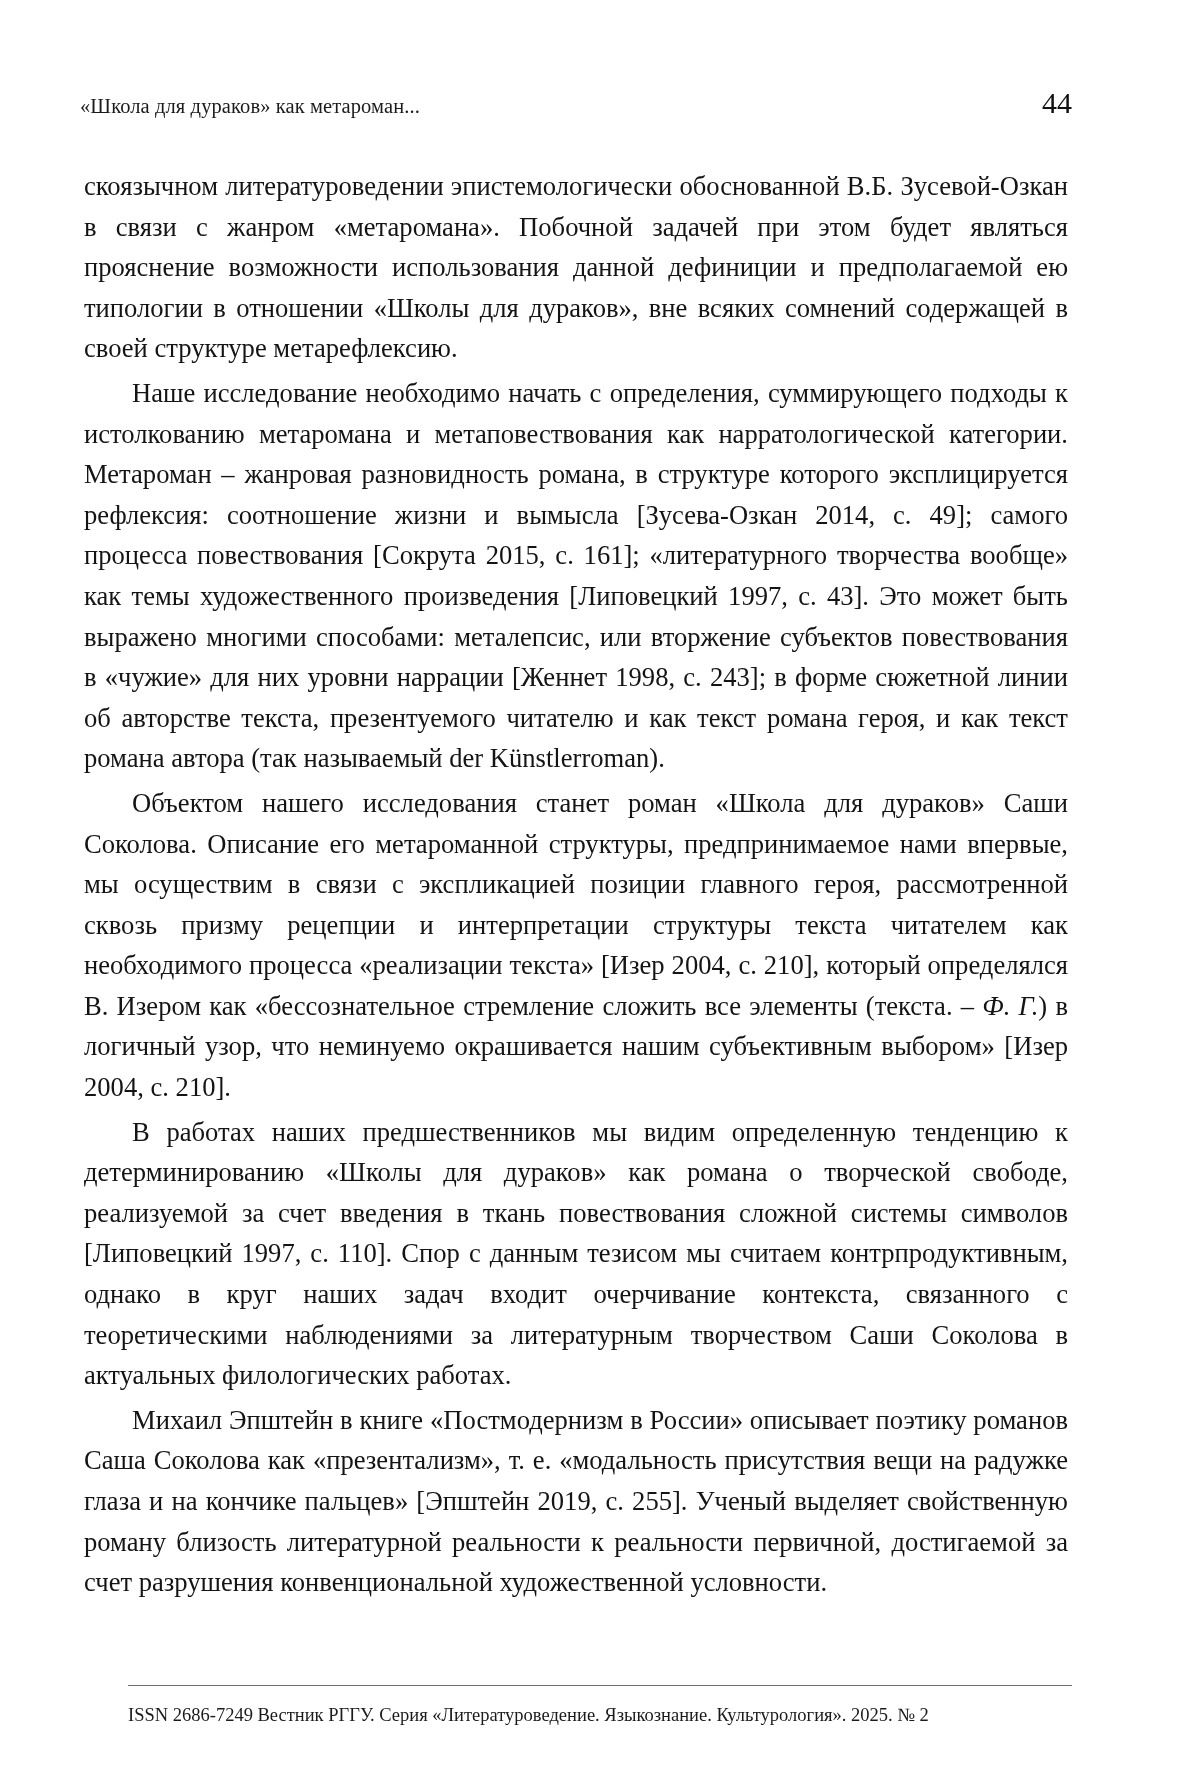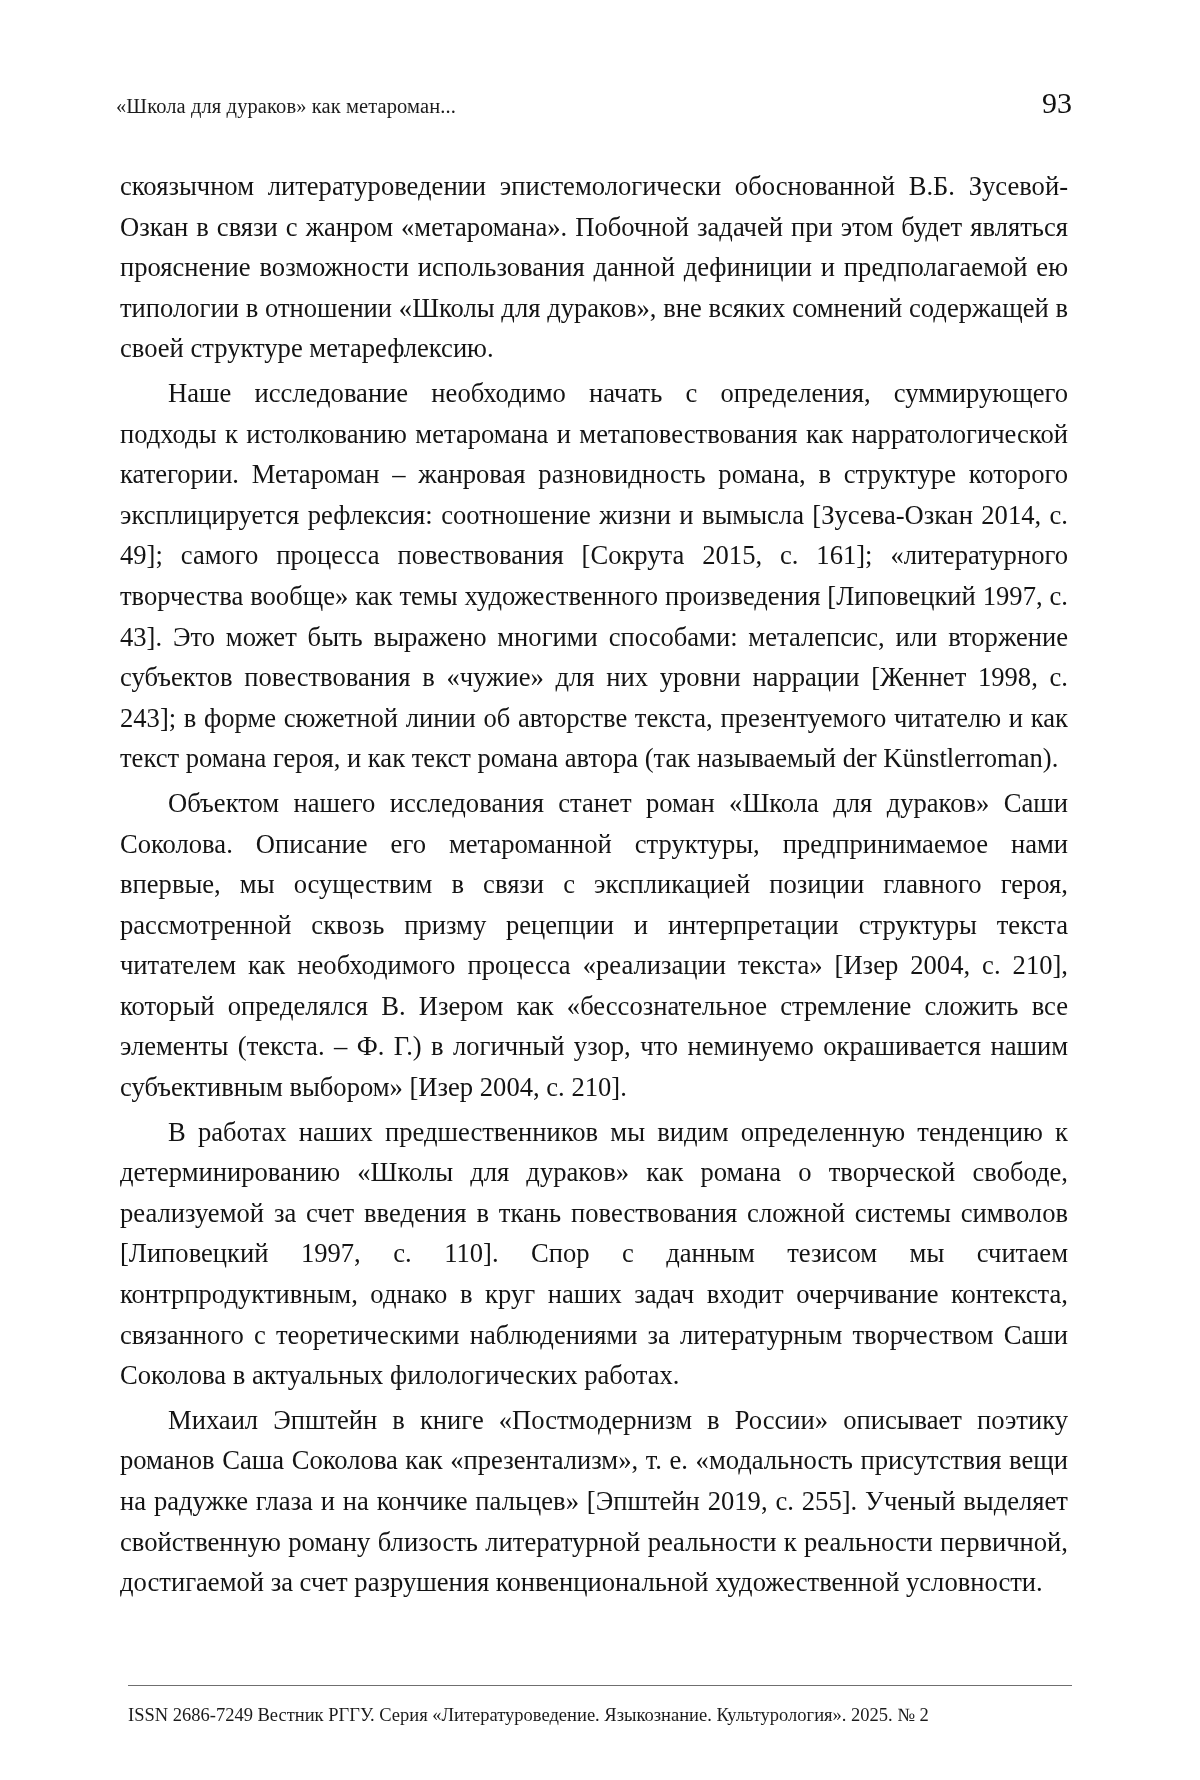--- a/index.html
+++ b/index.html
@@ -11,21 +11,21 @@
     height: 1780px;
     background: #ffffff;
     font-family: "Liberation Serif", serif;
     color: #1b1b1b;
   }
   .page {
     position: relative;
     width: 1200px;
     height: 1780px;
     box-sizing: border-box;
-    padding: 86px 128px 0 116px;
+    padding: 86px 128px 0 80px;
   }
   .running-head {
     display: flex;
     align-items: baseline;
     justify-content: space-between;
     margin-bottom: 46px;
   }
   .running-head .rh-title {
     font-size: 20.5px;
     letter-spacing: 0.1px;
@@ -44,20 +44,21 @@
     color: #141414;
   }
   .body-text p {
     margin: 4px;
     text-indent: 48px;
   }
   .body-text p.no-indent {
     text-indent: 0;
   }
   .italic {
+    font-style: italic;
   }
   .footer-rule {
     position: absolute;
     left: 128px;
     right: 128px;
     bottom: 94px;
     border-top: 1px solid #6f6f6f;
   }
   .footer {
     position: absolute;
@@ -71,21 +72,21 @@
     white-space: nowrap;
   }
 </style>
 </head>
 <body>
 
 <div class="page">
 
   <div class="running-head">
     <div class="rh-title">«Школа для дураков» как метароман...</div>
-    <div class="rh-page">93</div>
+    <div class="rh-page">44</div>
   </div>
 
   <div class="body-text">
     <p class="no-indent">скоязычном литературоведении эпистемологически обоснованной В.Б. Зусевой-Озкан в связи с жанром «метаромана». Побочной задачей при этом будет являться прояснение возможности использования данной дефиниции и предполагаемой ею типологии в отношении «Школы для дураков», вне всяких сомнений содержащей в своей структуре метарефлексию.</p>
     <p>Наше исследование необходимо начать с определения, суммирующего подходы к истолкованию метаромана и метаповествования как нарратологической категории. Метароман – жанровая разновидность романа, в структуре которого эксплицируется рефлексия: соотношение жизни и вымысла [Зусева-Озкан 2014, с. 49]; самого процесса повествования [Сокрута 2015, с. 161]; «литературного творчества вообще» как темы художественного произведения [Липовецкий 1997, с. 43]. Это может быть выражено многими способами: металепсис, или вторжение субъектов повествования в «чужие» для них уровни наррации [Женнет 1998, с. 243]; в форме сюжетной линии об авторстве текста, презентуемого читателю и как текст романа героя, и как текст романа автора (так называемый der Künstlerroman).</p>
     <p><span>Объектом нашего исследования станет роман «Школа для дураков» Саши Соколова. Описание его метароманной структуры, предпринимаемое нами впервые, мы осуществим в связи с экспликацией позиции главного героя, рассмотренной сквозь призму рецепции и интерпретации структуры текста читателем как необходимого процесса «реализации текста» [Изер 2004, с. 210], который определялся В. Изером как «бессознательное стремление сложить все элементы (текста. – </span><span class="italic">Ф. Г.</span><span>) в логичный узор, что неминуемо окрашивается нашим субъективным выбором» [Изер 2004, с. 210].</span></p>
     <p>В работах наших предшественников мы видим определенную тенденцию к детерминированию «Школы для дураков» как романа о творческой свободе, реализуемой за счет введения в ткань повествования сложной системы символов [Липовецкий 1997, с. 110]. Спор с данным тезисом мы считаем контрпродуктивным, однако в круг наших задач входит очерчивание контекста, связанного с теоретическими наблюдениями за литературным творчеством Саши Соколова в актуальных филологических работах.</p>
     <p>Михаил Эпштейн в книге «Постмодернизм в России» описывает поэтику романов Саша Соколова как «презентализм», т. е. «модальность присутствия вещи на радужке глаза и на кончике пальцев» [Эпштейн 2019, с. 255]. Ученый выделяет свойственную роману близость литературной реальности к реальности первичной, достигаемой за счет разрушения конвенциональной художественной условности.</p>
   </div>
 

